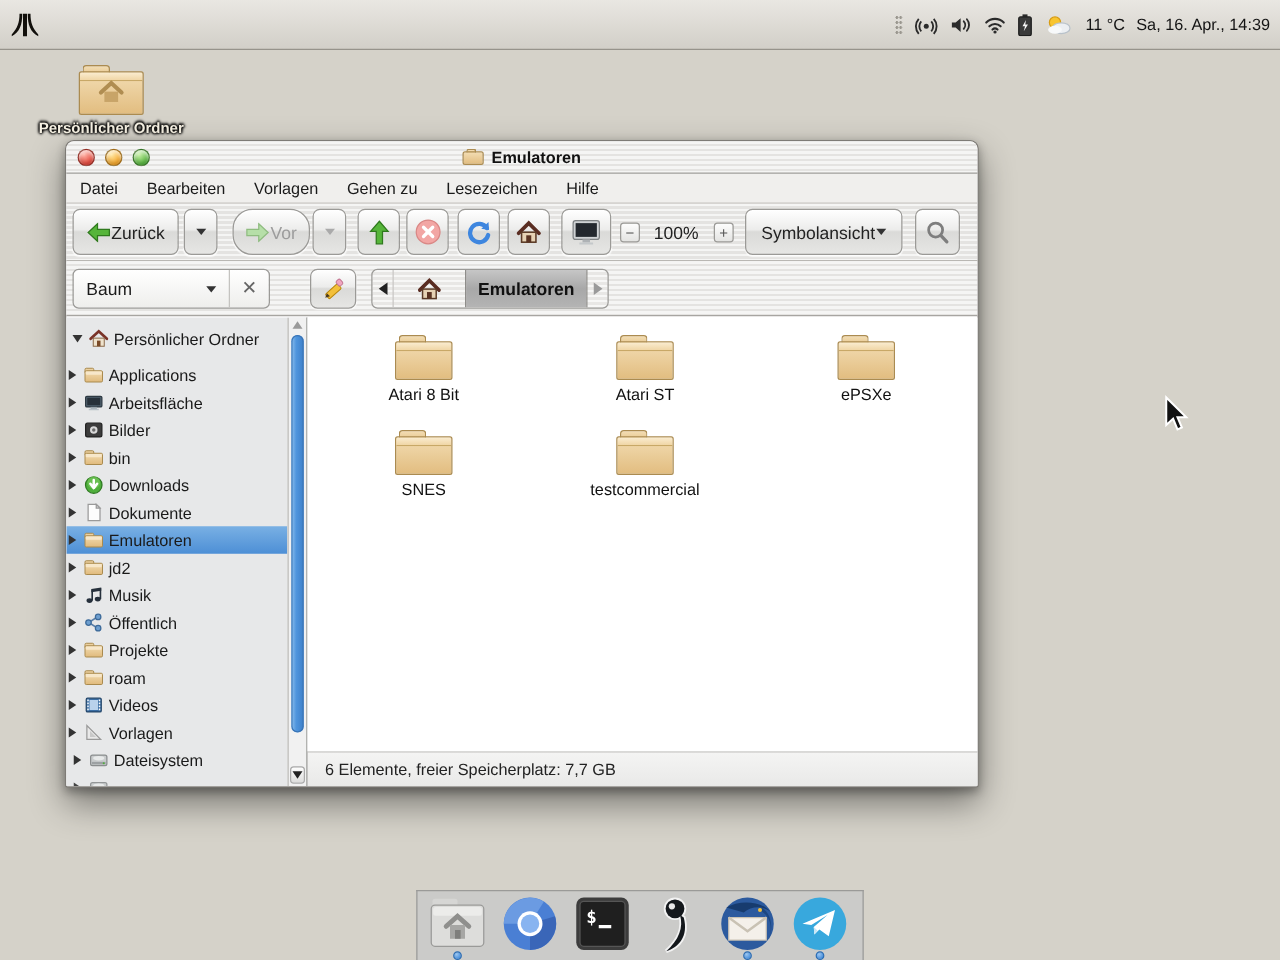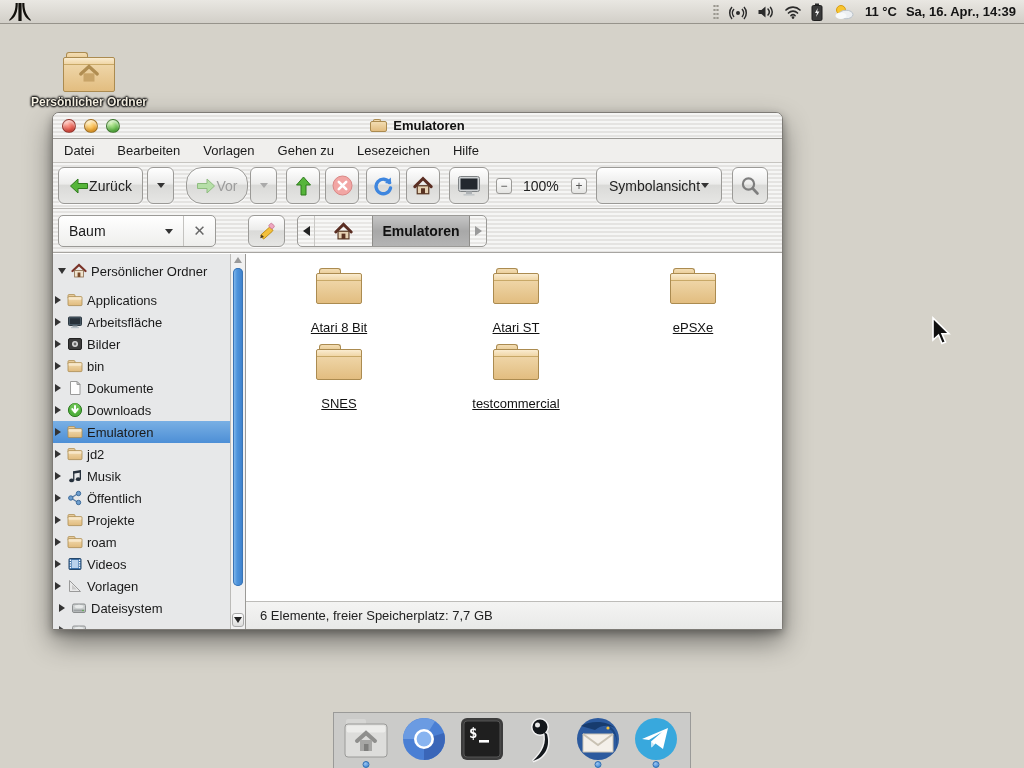--- a/index.html
+++ b/index.html
@@ -3,24 +3,24 @@
 <meta charset="utf-8">
 <style>
   * { margin:0; padding:0; box-sizing:border-box; }
   html,body { width:1024px; height:768px; overflow:hidden; }
   body {
     font-family:"Liberation Sans","DejaVu Sans",sans-serif;
     background:#d5d2c9; position:relative; color:#1a1a1a;
   }
   
   .panel {
-    position:absolute; left:0; top:0; width:1024px; height:24px;
+    position:absolute; left:0; top:0; width:1024px; height:40px;
     background:linear-gradient(#e9e7e2,#d2cfc8);
     border-bottom:1px solid #96938b;
-    display:flex; align-items:center; padding:0 8px;font-weight:bold;
+    display:flex; align-items:center; padding:0 8px;
   }
   .panel .spacer { flex:1; }
   .tray { display:flex; align-items:center; gap:9px; }
   .tray svg { display:block; }
   .grip { width:6px; height:16px;
     background-image:radial-gradient(circle,#9a978f 1px,transparent 1.3px);
     background-size:3px 4px; }
   .paneltxt { font-size:13px; color:#141414; white-space:nowrap; }
   
   .desk-icon { position:absolute; left:28px; top:52px; width:122px; text-align:center; }
@@ -139,21 +139,21 @@
   .sstep { position:absolute; bottom:2px; left:1px; right:1px; height:14px;
     background:linear-gradient(#fdfdfd,#dddddc); border:1px solid #aaa; border-radius:3px;
     display:flex; align-items:center; justify-content:center; }
   .sstep i { width:0;height:0;border-left:4px solid transparent;border-right:4px solid transparent;border-top:6px solid #222; }
   .mainwrap { flex:1; display:flex; flex-direction:column; background:#fff; }
   .filearea { flex:1; position:relative; background:#fff; }
   .fcell { position:absolute; width:160px; text-align:center; }
   .fcell .fold { width:46px; height:36px; margin:0 auto; }
   .fcell .page { width:34px; height:44px; margin:0 auto;
     background:linear-gradient(#ffffff,#ededed); border:1px solid #a9a9a9; border-radius:1px; }
-  .fcell .flabel { font-size:13px; margin-top:16px; color:#111;text-decoration:underline; }
+  .fcell .flabel { font-size:13px; margin-top:4px; color:#111; }
   .statusbar { height:28px; background:linear-gradient(#f4f4f3,#e9e9e8);
     border-top:1px solid #bdbcb9; display:flex; align-items:center;
     padding-left:14px; font-size:13px; color:#222; }
   
   .dock { position:absolute; left:333px; top:712px; width:358px; height:56px;
     background:#cbcbc9; border:1px solid #9a9a98; border-bottom:none;
     display:flex; align-items:flex-start; gap:12px; padding:3px 0 0 9px; }
   .ditem { position:relative; width:46px; height:50px; }
   .ditem svg { display:block; }
   .ddot { position:absolute; left:50%; bottom:-2px; transform:translateX(-50%);
@@ -458,32 +458,32 @@
           <svg class="i">
               <use href="#sym-folder"></use>
             </svg>
           <span>bin</span>
         </div>
         <div class="trow lvl1">
           <span class="exp">
               <i></i>
             </span>
           <svg class="i">
+              <use href="#sym-download"></use>
+            </svg>
+          <span>Downloads</span>
+        </div>
+        <div class="trow lvl1">
+          <span class="exp">
+              <i></i>
+            </span>
+          <svg class="i">
               <use href="#sym-document"></use>
             </svg>
           <span>Dokumente</span>
-        </div>
-        <div class="trow lvl1">
-          <span class="exp">
-              <i></i>
-            </span>
-          <svg class="i">
-              <use href="#sym-download"></use>
-            </svg>
-          <span>Downloads</span>
         </div>
         <div class="trow lvl1 sel">
           <span class="exp">
               <i></i>
             </span>
           <svg class="i">
               <use href="#sym-folder"></use>
             </svg>
           <span>Emulatoren</span>
         </div>

